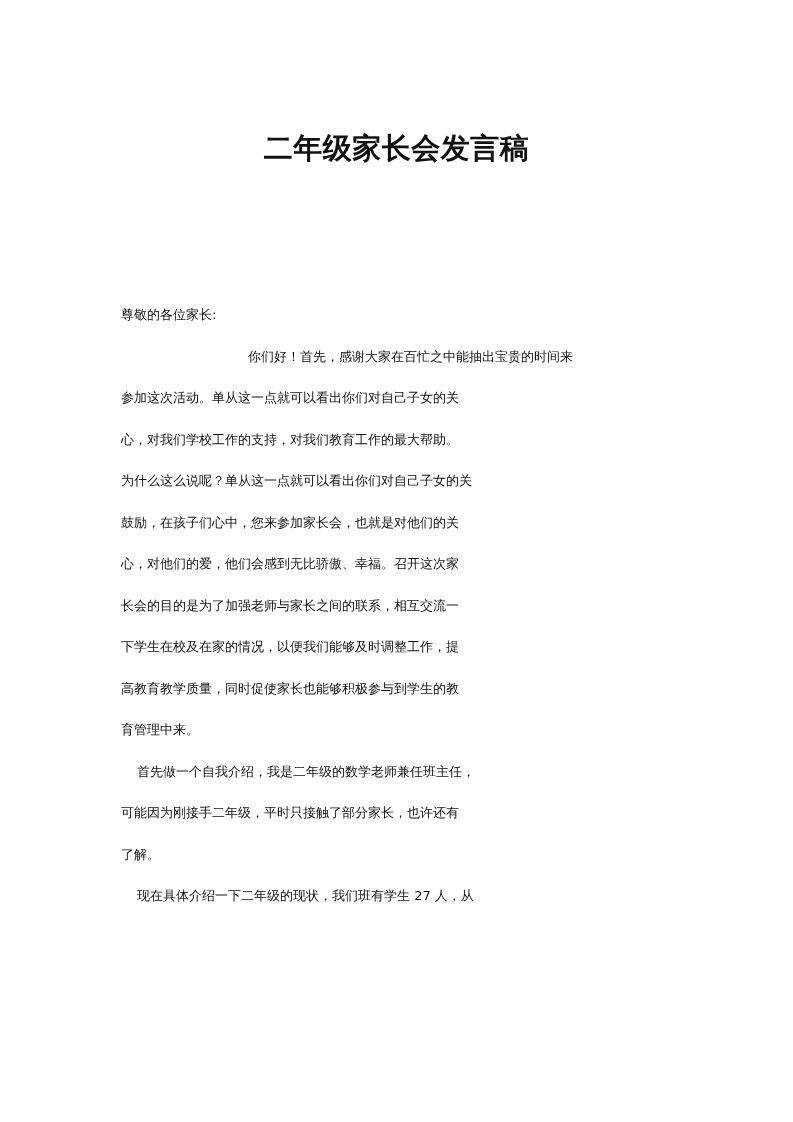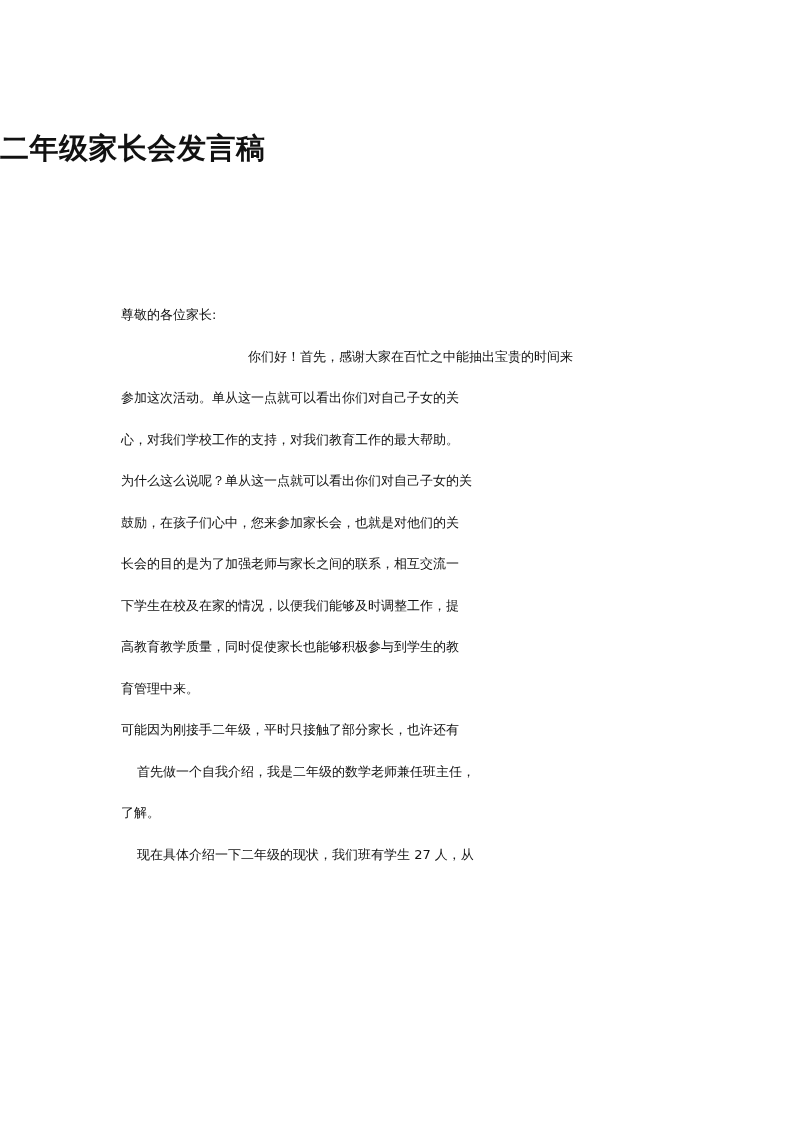--- a/index.html
+++ b/index.html
@@ -1,37 +1,38 @@
 <!DOCTYPE html>
 <html><head>
   <meta charset="utf-8">
   <style>
     html, body { margin: 0; padding: 0; background: #ffffff; }
     body { width: 793px; height: 1122px; position: relative; overflow: hidden;
            font-family: "DejaVu Sans", "Liberation Sans", sans-serif; color: #111; }
-    .title { position: absolute; left: 0; top: 128px; width: 793px; text-align: left;
+    .title { position: absolute; left: 0; top: 128px; width: 793px; text-align: center;
              font-size: 29px; font-weight: bold; letter-spacing: 0.5px; line-height: 40px; margin: 0; }
     .body { position: absolute; left: 121px; top: 294px; width: 560px; }
     .line { font-size: 13px; line-height: 41.5px; height: 41.5px; white-space: nowrap; display: block; }
     .indent { padding-left: 19px; text-align: center; }
     .indent-sm { padding-left: 16px; }
   </style>
 </head>
 <body>
 
 <h1 class="title">二年级家长会发言稿</h1>
 
 <div class="body">
   <span class="line">尊敬的各位家长:</span>
   <span class="line indent">你们好！首先，感谢大家在百忙之中能抽出宝贵的时间来</span>
   <span class="line">参加这次活动。单从这一点就可以看出你们对自己子女的关</span>
   <span class="line">心，对我们学校工作的支持，对我们教育工作的最大帮助。</span>
   <span class="line">为什么这么说呢？单从这一点就可以看出你们对自己子女的关</span>
   <span class="line">鼓励，在孩子们心中，您来参加家长会，也就是对他们的关</span>
+  <span class="line">心，对他们的爱，他们会感到无比骄傲、幸福。召开这次家</span>
   <span class="line">长会的目的是为了加强老师与家长之间的联系，相互交流一</span>
   <span class="line">下学生在校及在家的情况，以便我们能够及时调整工作，提</span>
   <span class="line">高教育教学质量，同时促使家长也能够积极参与到学生的教</span>
   <span class="line">育管理中来。</span>
+  <span class="line indent-sm">首先做一个自我介绍，我是二年级的数学老师兼任班主任，</span>
   <span class="line">可能因为刚接手二年级，平时只接触了部分家长，也许还有</span>
-  <span class="line indent-sm">首先做一个自我介绍，我是二年级的数学老师兼任班主任，</span>
   <span class="line">了解。</span>
   <span class="line indent-sm">现在具体介绍一下二年级的现状，我们班有学生 27 人，从</span>
 </div>
 
 </body></html>

